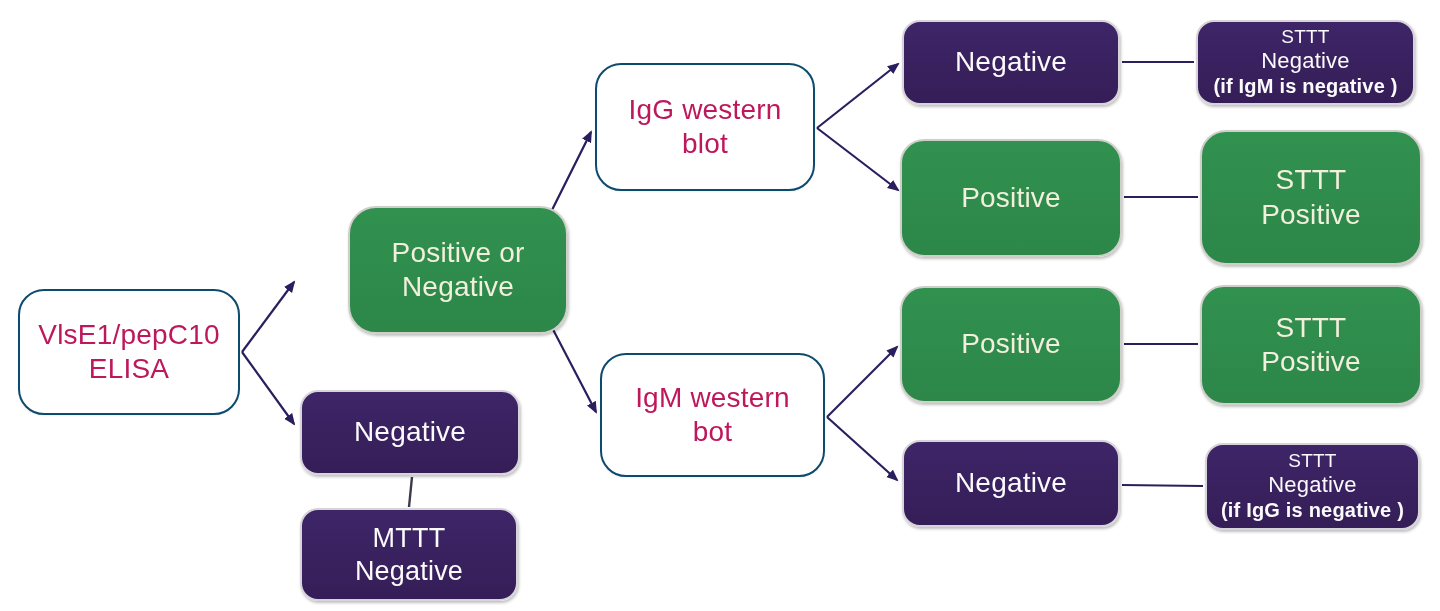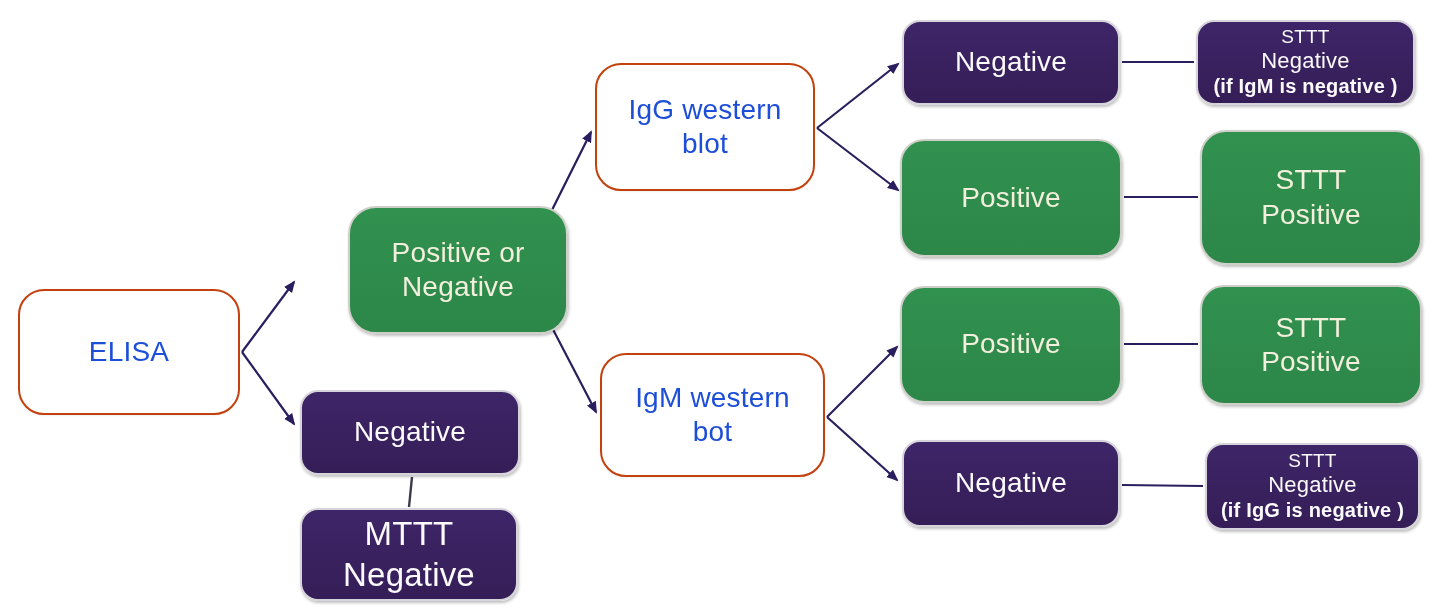--- a/index.html
+++ b/index.html
@@ -29,22 +29,22 @@
     justify-content: center;
     box-sizing: border-box;
     text-align: center;
     line-height: 1.22;
     font-size: 28px;
     letter-spacing: 0.2px;
   }
   .node .ln { display: block; }
   .white-box {
     background: #ffffff;
-    border: 2px solid #c2410c;
-    color: #1d4ed8;
+    border: 2px solid #0c4a6e;
+    color: #be185d;
     border-radius: 26px;
     box-shadow: 0 1px 2px rgba(0,0,0,0.06);
   }
   .green-box {
     background: linear-gradient(180deg, #31914f 0%, #2c8749 100%);
     border: 2px solid #cfcfca;
     color: #f2efdd;
     border-radius: 24px;
     box-shadow: 1px 2px 3px rgba(0,0,0,0.25);
   }
@@ -52,21 +52,21 @@
     background: linear-gradient(180deg, #3e2568 0%, #351e57 100%);
     border: 2px solid #d6d4da;
     color: #fbfafc;
     border-radius: 18px;
     box-shadow: 1px 2px 3px rgba(0,0,0,0.25);
   }
   
   #n-elisa        { left: 18px;   top: 289px; width: 222px; height: 126px; border-radius: 26px; }
   #n-pos-equiv    { left: 300px;  top: 206px; width: 220px; height: 128px; border-radius: 28px; margin-left: 48px; }
   #n-elisa-neg    { left: 300px;  top: 390px; width: 220px; height: 85px;  }
-  #n-mttt-neg     { left: 300px;  top: 508px; width: 218px; height: 93px;  font-size: 33px; }
+  #n-mttt-neg     { left: 300px;  top: 508px; width: 218px; height: 93px;  font-size: 27px; }
   #n-igg-wb       { left: 595px;  top: 63px;  width: 220px; height: 128px; }
   #n-igm-wb       { left: 600px;  top: 353px; width: 225px; height: 124px; }
   #n-igg-negative { left: 902px;  top: 20px;  width: 218px; height: 85px;  }
   #n-igg-positive { left: 900px;  top: 139px; width: 222px; height: 118px; border-radius: 24px; }
   #n-igm-positive { left: 900px;  top: 286px; width: 222px; height: 117px; border-radius: 24px; }
   #n-igm-negative { left: 902px;  top: 440px; width: 218px; height: 87px;  }
   #n-sttt-neg-top { left: 1196px; top: 20px;  width: 219px; height: 85px;  }
   #n-sttt-pos-top { left: 1200px; top: 130px; width: 222px; height: 135px; border-radius: 26px; }
   #n-sttt-pos-bot { left: 1200px; top: 285px; width: 222px; height: 120px; border-radius: 24px; }
   #n-sttt-neg-bot { left: 1205px; top: 443px; width: 215px; height: 87px;  }
@@ -101,20 +101,21 @@
     <line x1="827" y1="417" x2="897" y2="480" stroke="#2b1e5e" stroke-width="2.2" marker-end="url(#arrowhead)"></line>
 
     <line x1="412" y1="477" x2="409" y2="507" stroke="#3a3a4a" stroke-width="2.4"></line>
     <line x1="1122" y1="62" x2="1194" y2="62" stroke="#2b1e5e" stroke-width="2"></line>
     <line x1="1124" y1="197" x2="1198" y2="197" stroke="#2b1e5e" stroke-width="2.2"></line>
     <line x1="1124" y1="344" x2="1198" y2="344" stroke="#2b1e5e" stroke-width="2.2"></line>
     <line x1="1122" y1="485" x2="1203" y2="486" stroke="#2b1e5e" stroke-width="2"></line>
   </svg>
 
   <div class="node white-box" id="n-elisa">
+    <span class="ln">VlsE1/pepC10</span>
     <span class="ln">ELISA</span>
   </div>
 
   <div class="node green-box" id="n-pos-equiv">
     <span class="ln">Positive or</span>
     <span class="ln">Negative</span>
   </div>
   <div class="node purple-box" id="n-elisa-neg">
     <span class="ln">Negative</span>
   </div>

